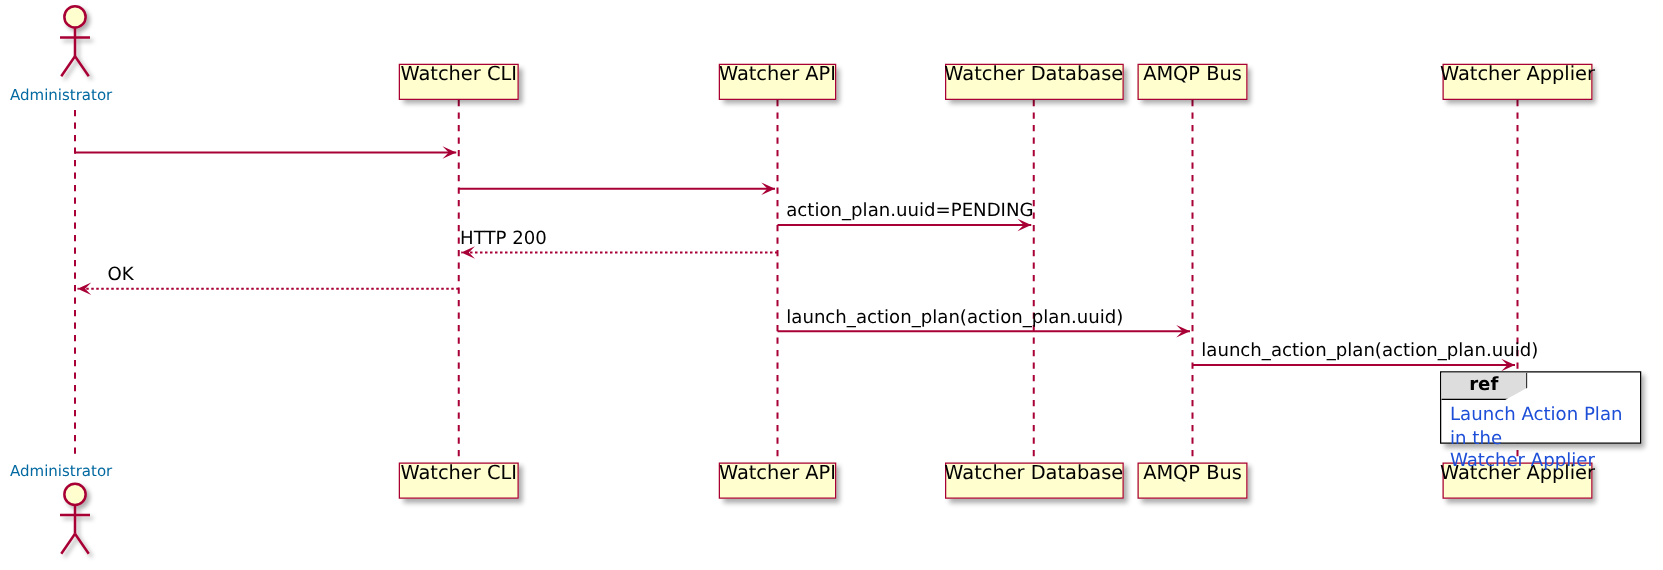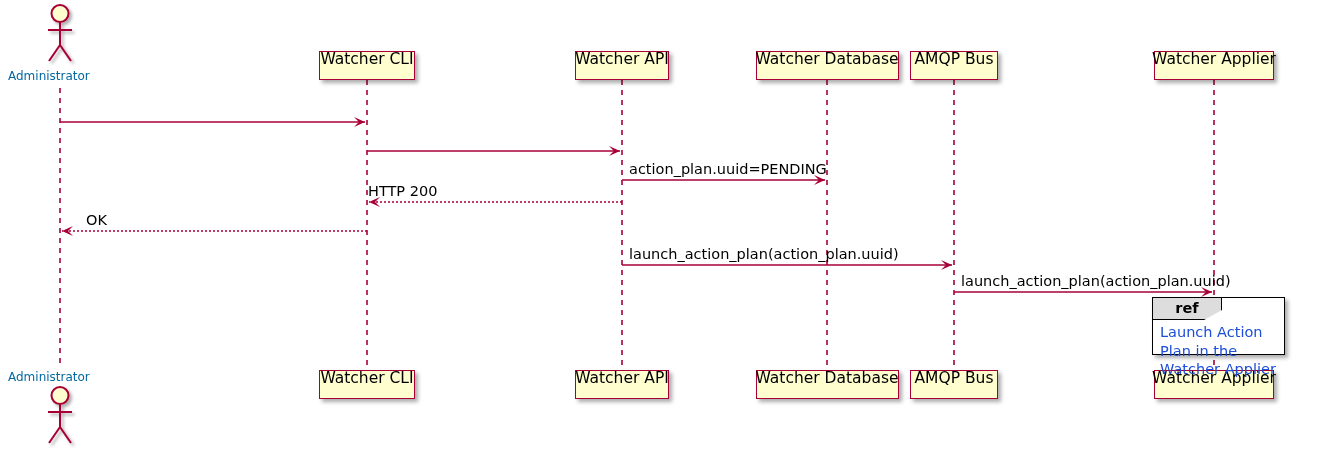--- a/index.html
+++ b/index.html
@@ -183,18 +183,18 @@
       <span>AMQP Bus</span>
     </div>
     <div class="pbox" style="left: 1154px; top: 51px; width: 120px;">
       <span>Watcher Applier</span>
     </div>
     <div class="pbox" style="left: 1154px; top: 370px; width: 120px;">
       <span>Watcher Applier</span>
     </div>
     <div class="actor-label" style="left: 8px; top: 70px;">Administrator</div>
     <div class="actor-label" style="left: 8px; top: 371px;">Administrator</div>
-    <div class="refbox" style="left: 1152px; top: 297px; width: 133px; height: 58px;">
+    <div class="refbox" style="left: 1152px; top: 297px; width: 161px; height: 58px;">
       <div class="reftag">ref</div>
       <div class="reftext">Launch Action Plan in the
 Watcher Applier</div>
     </div>
   </div>
 
 </body></html>

